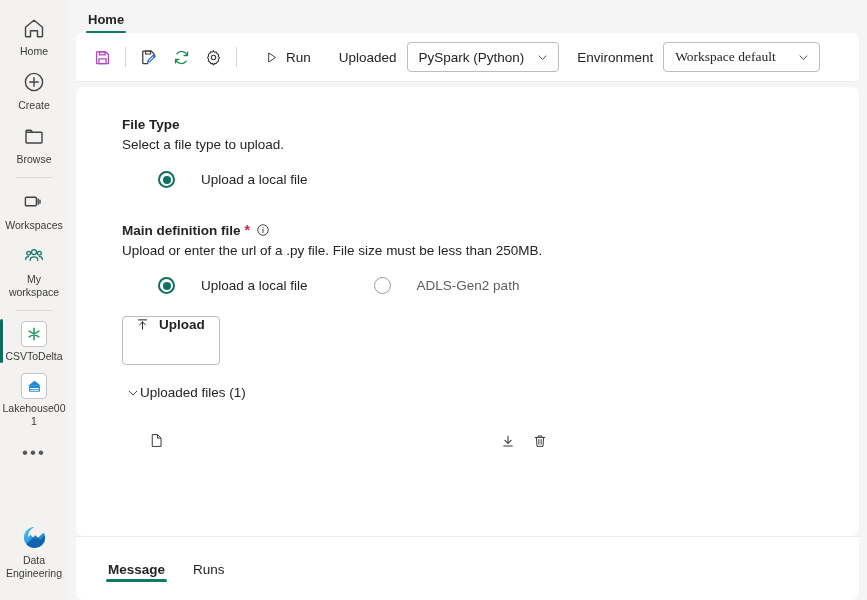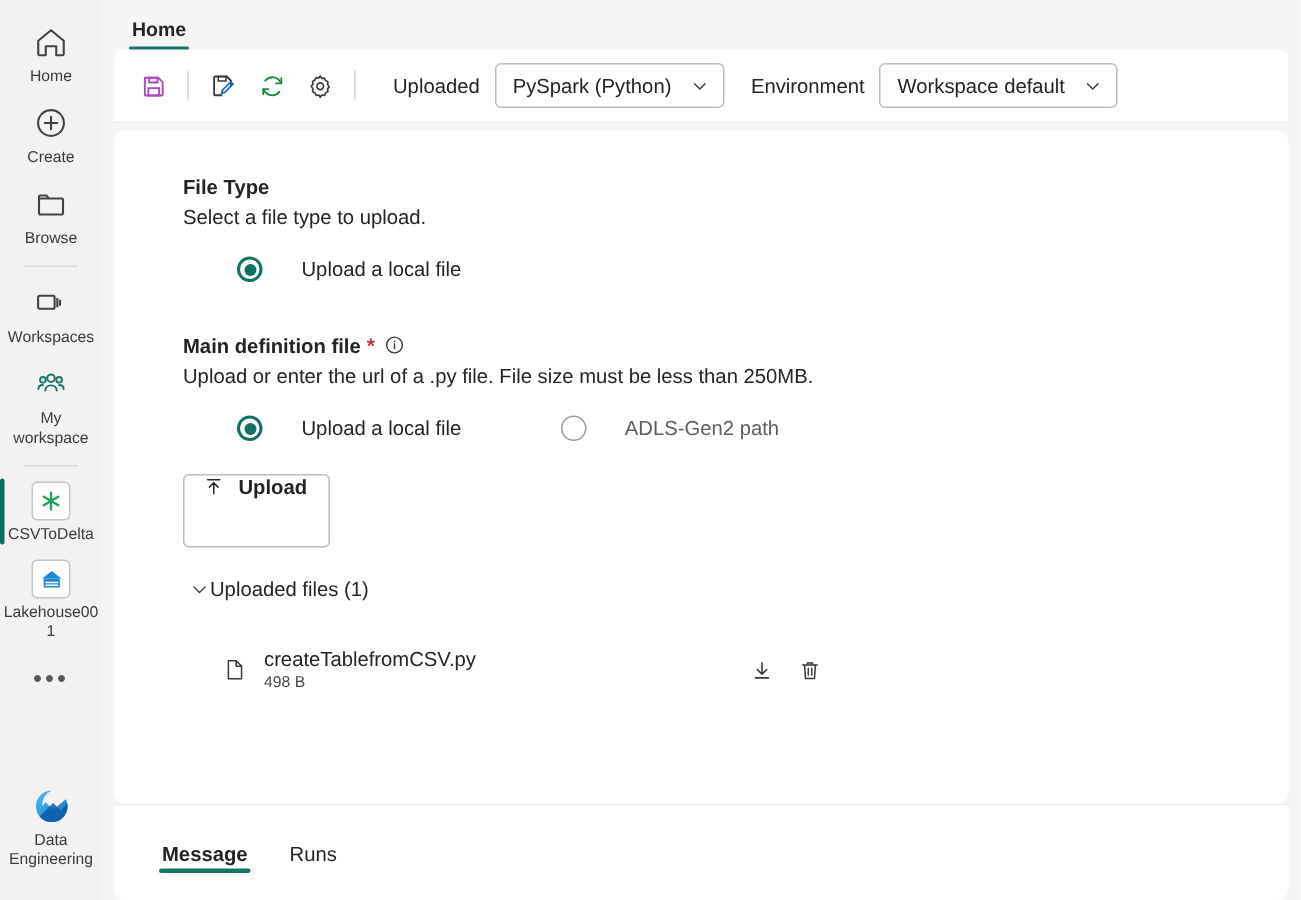--- a/index.html
+++ b/index.html
@@ -336,35 +336,43 @@
         <span>
           <svg width="19" height="19" viewBox="0 0 24 24" fill="none" stroke="#3a3a3a" stroke-width="1.4">
             <circle cx="12" cy="12" r="2.8"></circle>
             <path d="M12 3.4l1.2 2 2.3-.3 1 2.1 2 1.1-.4 2.3 1.5 1.8-1.5 1.8.4 2.3-2 1.1-1 2.1-2.3-.3-1.2 2-1.2-2-2.3.3-1-2.1-2-1.1.4-2.3L4.4 12l1.5-1.8-.4-2.3 2-1.1 1-2.1 2.3.3z" stroke-linejoin="round"></path>
           </svg>
         </span>
       </button>
 
       <span class="tb-div"></span>
 
+      <button class="tb-run">
+        <span>
+          <svg width="15" height="15" viewBox="0 0 24 24" fill="none" stroke="#3a3a3a" stroke-width="1.5">
+            <path d="M7.5 4.8 18.5 12 7.5 19.2z" stroke-linejoin="round"></path>
+          </svg>
+        </span>
+        <span>Run</span>
+      </button>
 
       <span class="tb-label">Uploaded</span>
 
       <div class="tb-select" style="min-width:147px;">
         <span>PySpark (Python)</span>
         <span class="cv">
           <svg width="13" height="13" viewBox="0 0 24 24" fill="none" stroke="#3a3a3a" stroke-width="1.7">
             <path d="M5.5 9 12 15.4 18.5 9" stroke-linecap="round" stroke-linejoin="round"></path>
           </svg>
         </span>
       </div>
 
       <span class="tb-label">Environment</span>
 
-      <div class="tb-select" style="min-width:157px;">
+      <div class="tb-select" style="min-width:157px;font-family:Liberation Serif, serif;">
         <span>Workspace default</span>
         <span class="cv">
           <svg width="13" height="13" viewBox="0 0 24 24" fill="none" stroke="#3a3a3a" stroke-width="1.7">
             <path d="M5.5 9 12 15.4 18.5 9" stroke-linecap="round" stroke-linejoin="round"></path>
           </svg>
         </span>
       </div>
 
     </div>
 
@@ -428,24 +436,20 @@
           </div>
 
           <div class="file-table">
             <div class="ft-row">
               <div class="ft-name">
                 <span style="display:flex;">
                   <svg width="17" height="17" viewBox="0 0 24 24" fill="none" stroke="#3a3a3a" stroke-width="1.4">
                     <path d="M6 3.6h7.4L18.4 8.6v11.8H6z" stroke-linejoin="round"></path>
                     <path d="M13.4 3.6v5h5" stroke-linejoin="round"></path>
                   </svg>
-                </span>
-                <span class="ft-text">
-                  <span class="fn" style="display:block;">createTablefromCSV.py</span>
-                  <span class="fs" style="display:block;">498 B</span>
                 </span>
               </div>
               <div class="ft-actions">
                 <span>
                   <svg width="16" height="16" viewBox="0 0 24 24" fill="none" stroke="#3a3a3a" stroke-width="1.6">
                     <path d="M12 4.4v11.3M7.4 11.1 12 15.7l4.6-4.6M5.5 19.4h13" stroke-linecap="round" stroke-linejoin="round"></path>
                   </svg>
                 </span>
                 <span>
                   <svg width="16" height="16" viewBox="0 0 24 24" fill="none" stroke="#3a3a3a" stroke-width="1.5">

